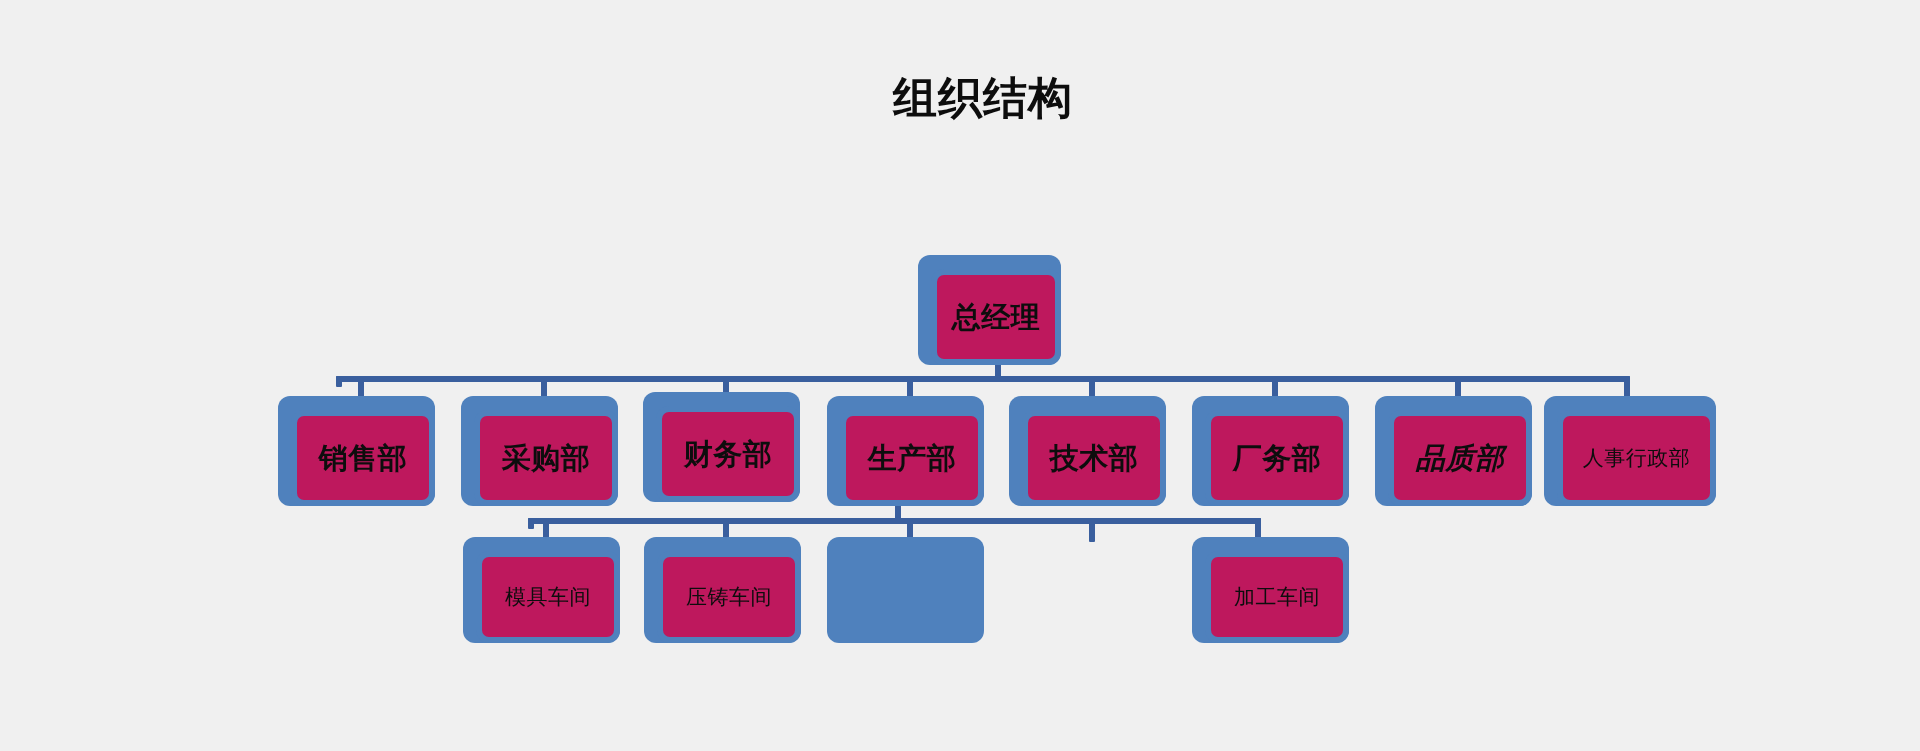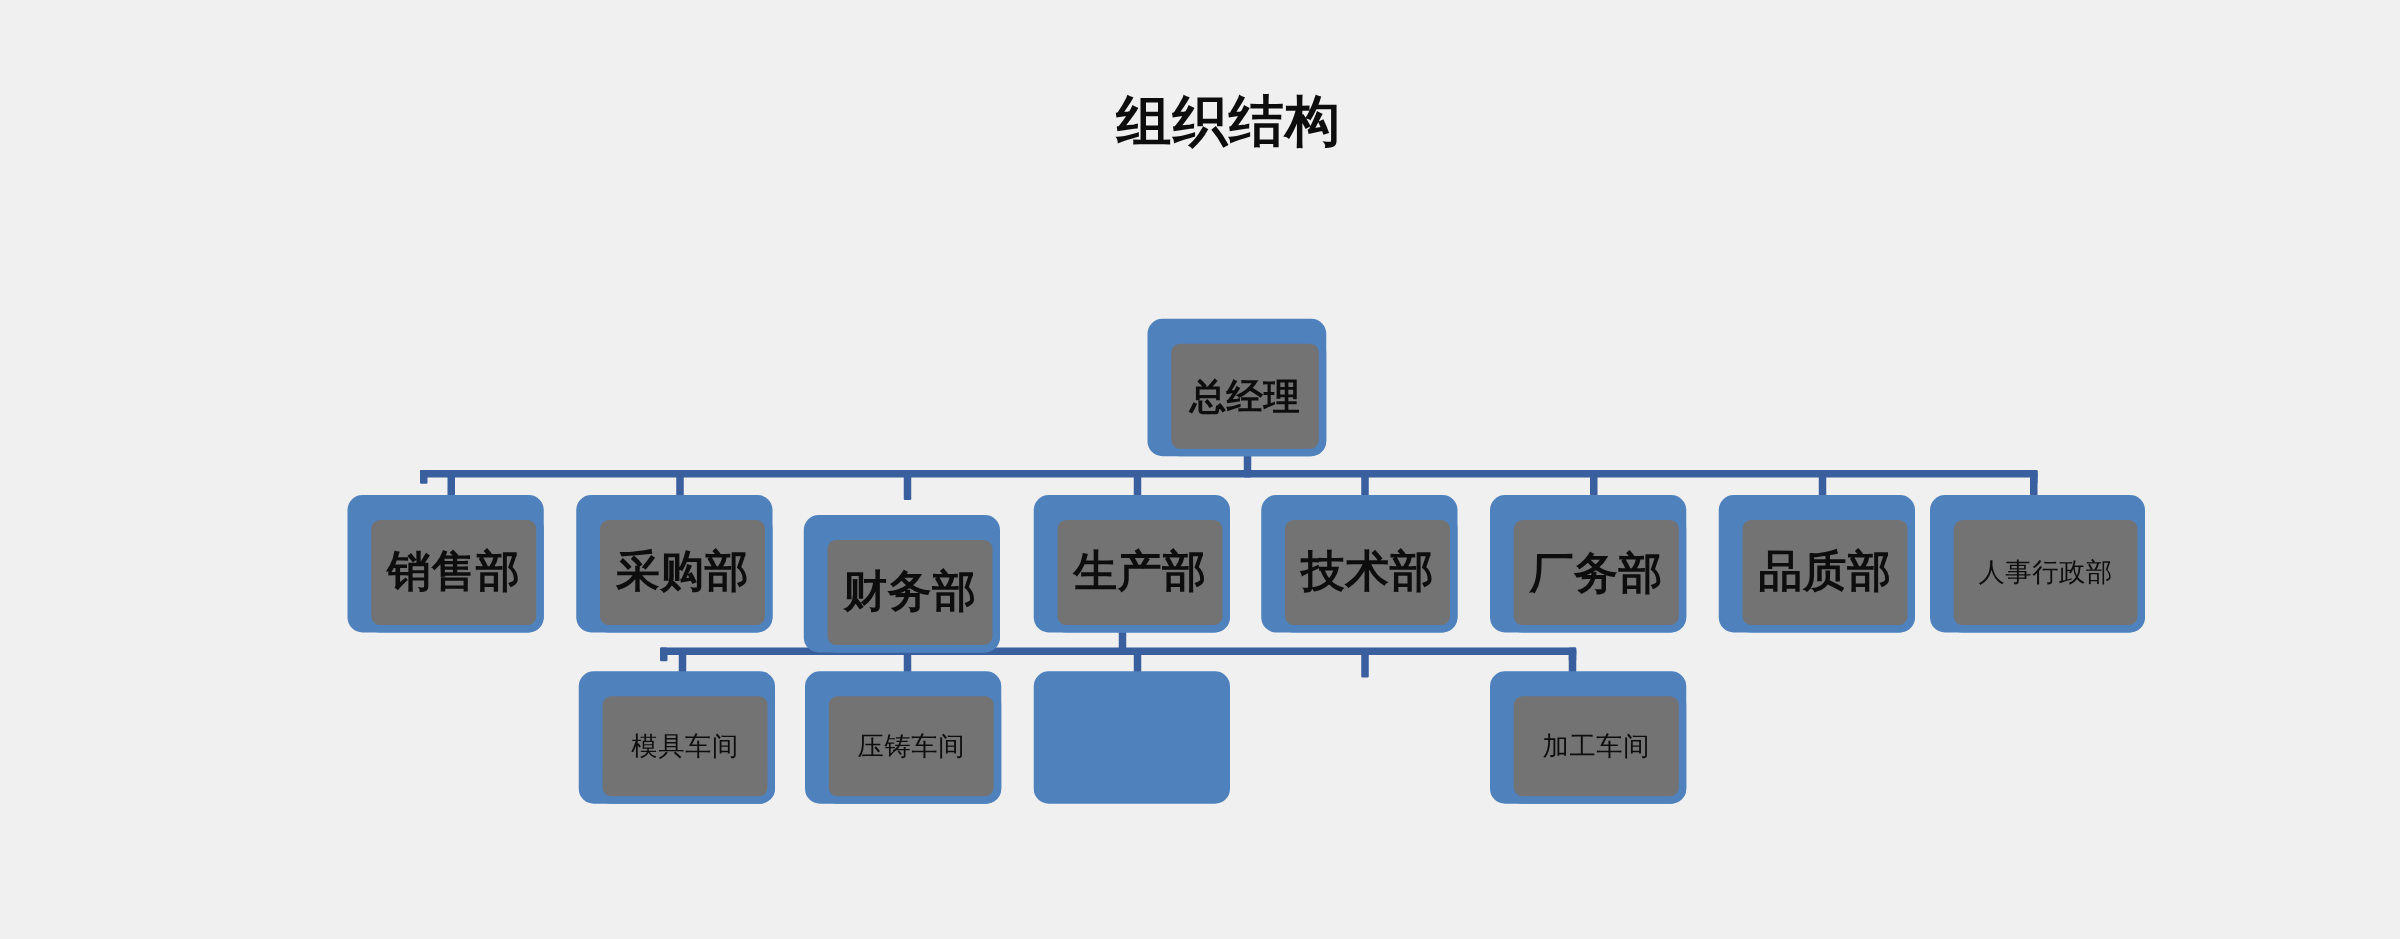--- a/index.html
+++ b/index.html
@@ -37,30 +37,30 @@
     left:0;top:0;
     width:100%;height:100%;
     background:#4F81BD;
     border-radius:12px;
   }
   .node .front{
     position:absolute;
     left:13px;top:14px;
     width:calc(100% - 13px);
     height:calc(100% - 14px);
-    background:#737373;
+    background:#be185d;
     border:6px solid #4F81BD;
     border-radius:13px;
     box-sizing:border-box;
     display:flex;
     align-items:center;
     justify-content:center;
   }
   .node .label{
-    font-size:35px;
+    font-size:29px;
     font-weight:bold;
     color:#0d0d0d;
     white-space:nowrap;
     letter-spacing:0.5px;
     line-height:1;
   }
   .node.small .label{font-size:21px;font-weight:normal;}
   .node.root .label{font-size:29px;}
 </style>
 </head>
@@ -113,21 +113,21 @@
     </div>
   </div>
 
   <div class="node" style="left:438px;top:396px;width:157px;height:110px;">
     <div class="back"></div>
     <div class="front">
       <span class="label">采购部</span>
     </div>
   </div>
 
-  <div class="node" style="left:620px;top:412px;width:157px;height:110px;">
+  <div class="node" style="left:620px;top:392px;width:157px;height:110px;">
     <div class="back"></div>
     <div class="front">
       <span class="label">财务部</span>
     </div>
   </div>
 
   <div class="node" style="left:804px;top:396px;width:157px;height:110px;">
     <div class="back"></div>
     <div class="front">
       <span class="label">生产部</span>
@@ -141,21 +141,21 @@
     </div>
   </div>
 
   <div class="node" style="left:1169px;top:396px;width:157px;height:110px;font-family:Liberation Serif, serif;">
     <div class="back"></div>
     <div class="front">
       <span class="label">厂务部</span>
     </div>
   </div>
 
-  <div class="node" style="left:1352px;top:396px;width:157px;height:110px;">
+  <div class="node" style="left:1352px;top:396px;width:157px;height:110px;font-style:italic;">
     <div class="back"></div>
     <div class="front">
       <span class="label">品质部</span>
     </div>
   </div>
 
   <div class="node small" style="left:1521px;top:396px;width:172px;height:110px;">
     <div class="back"></div>
     <div class="front">
       <span class="label">人事行政部</span>

